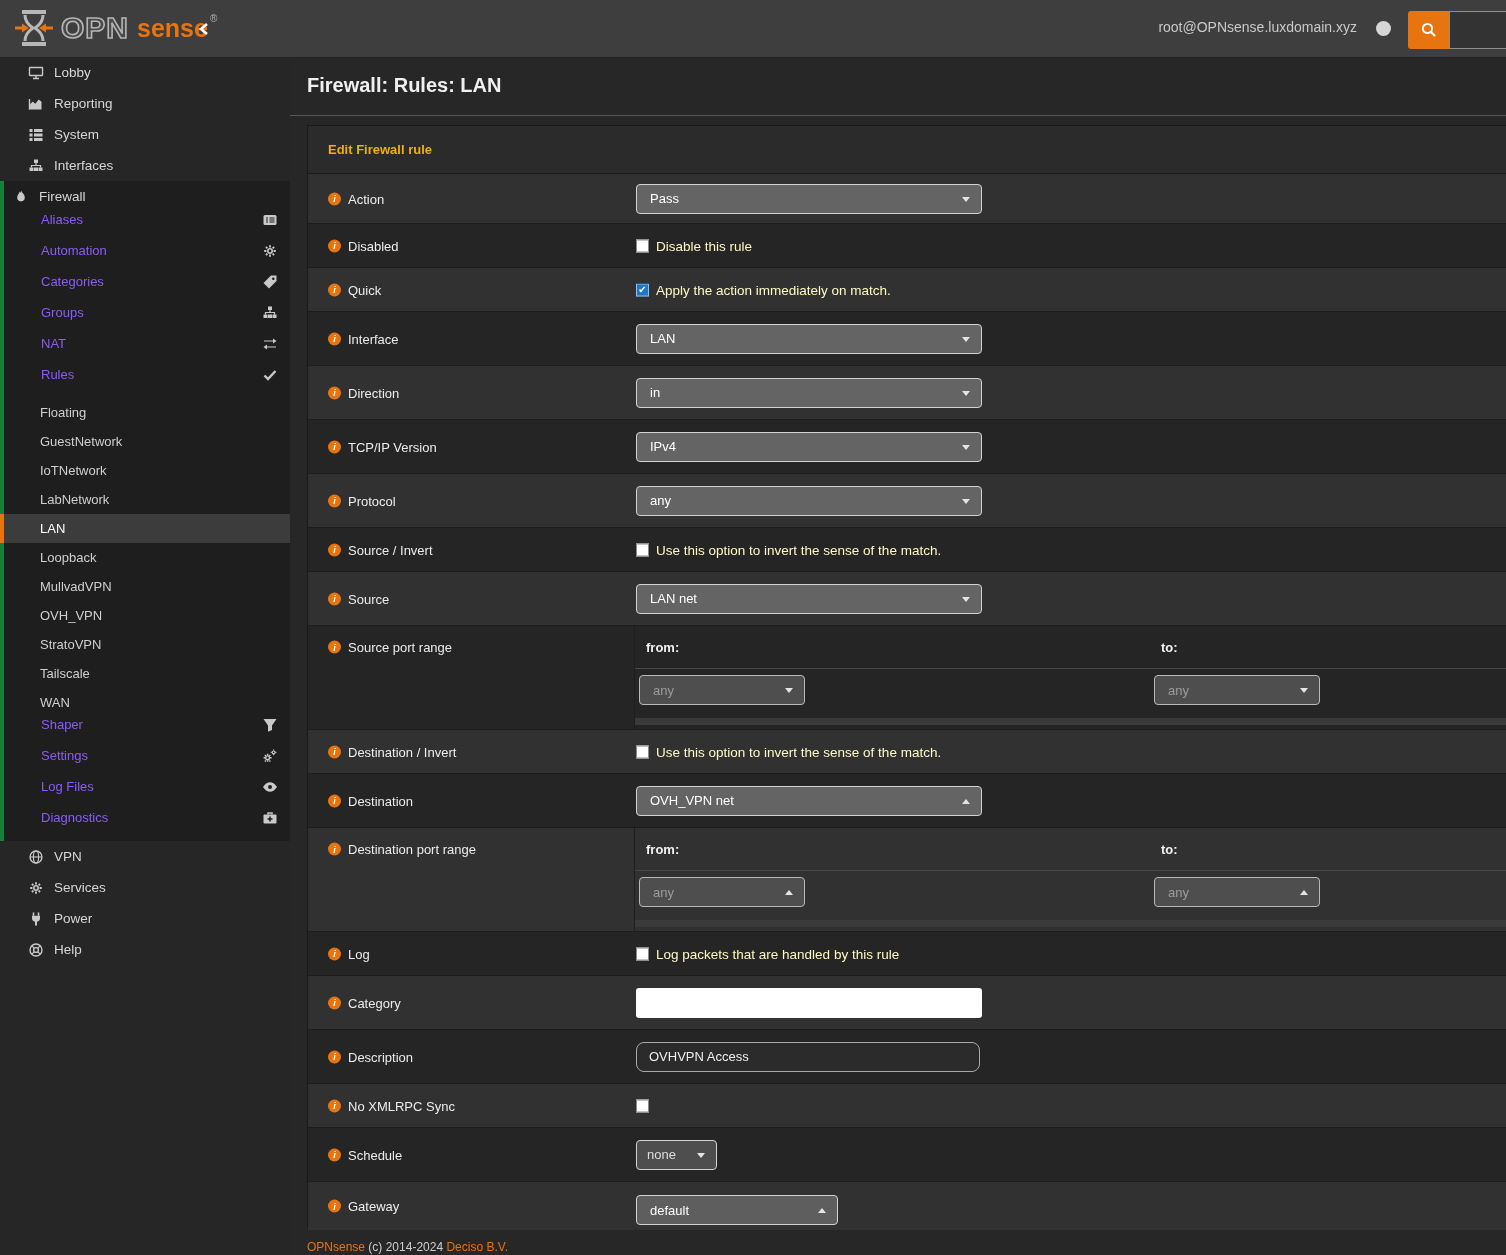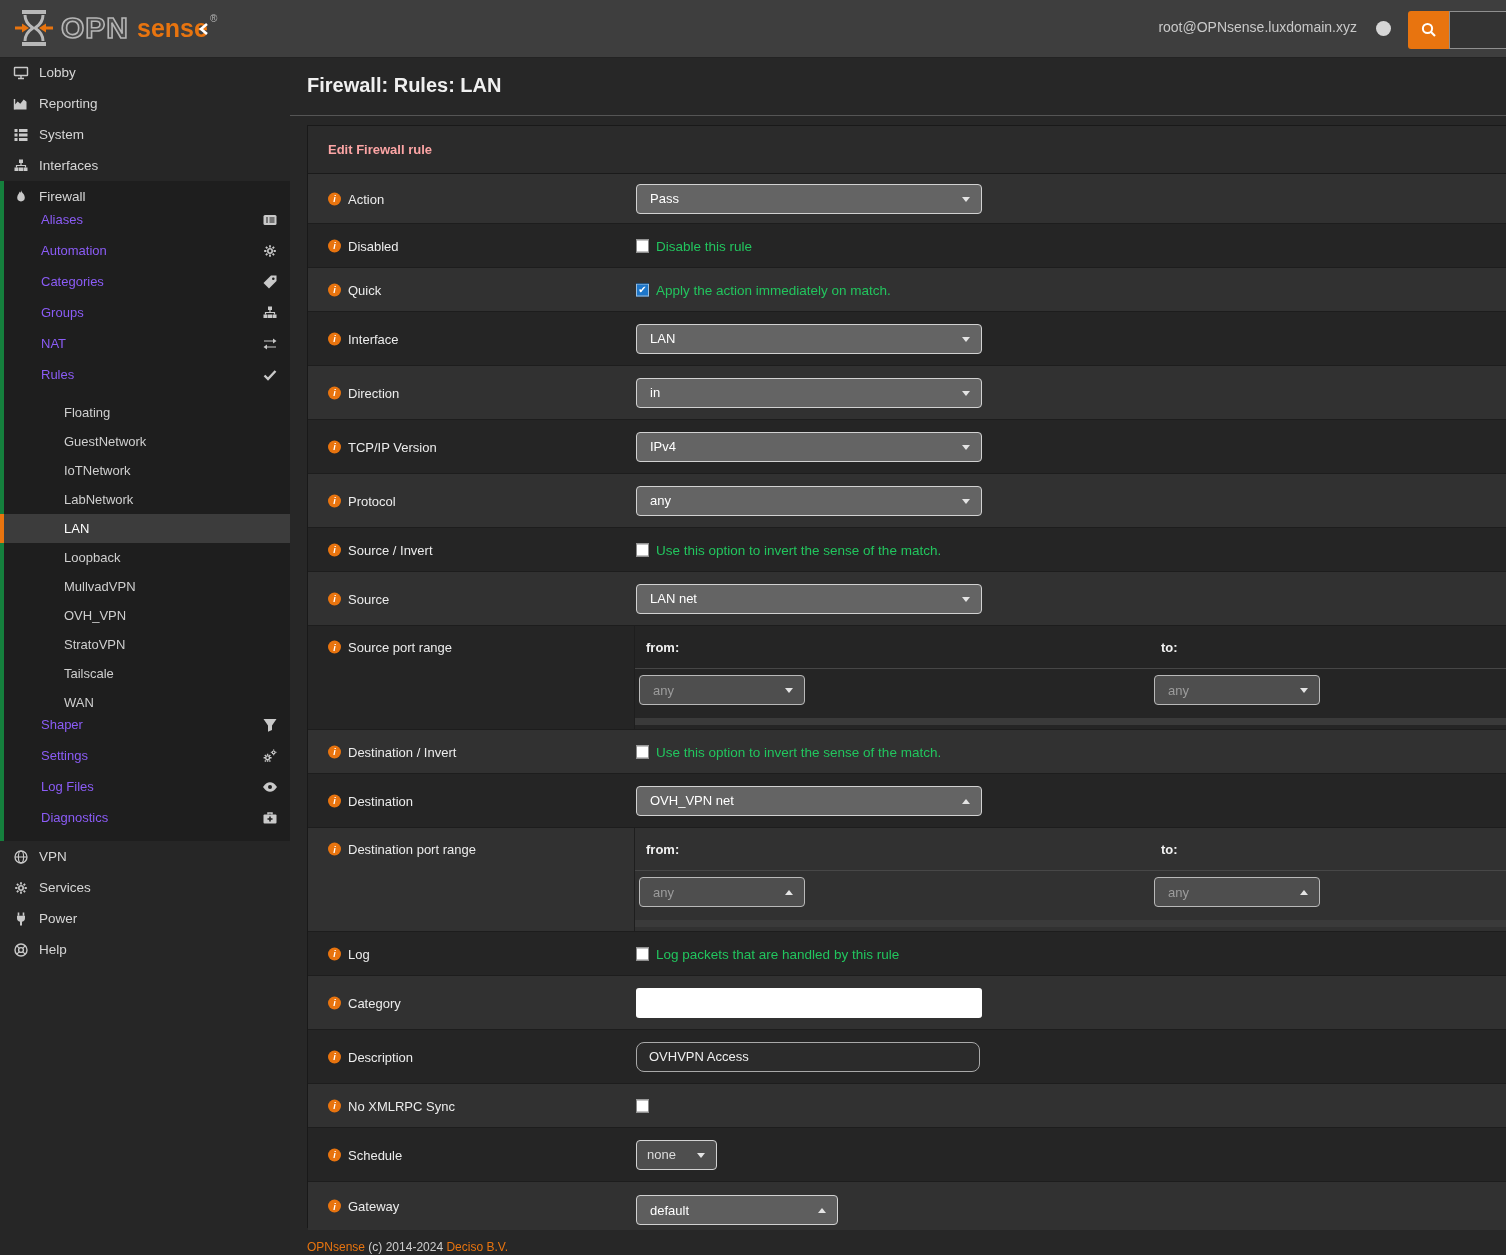--- a/index.html
+++ b/index.html
@@ -17,42 +17,42 @@
   .collapse{position:absolute;left:198px;top:22px;cursor:pointer}
   .user{position:absolute;right:149px;top:19px;color:#c9c9c9;font-size:14px;white-space:nowrap}
   .dot{position:absolute;right:115px;top:21px;width:15px;height:15px;border-radius:50%;background:#d6d6d6}
   .search-btn{position:absolute;right:57px;top:11px;width:41px;height:38px;background:#e8740f;
               border-radius:3px 0 0 3px;display:flex;align-items:center;justify-content:center;cursor:pointer}
   .search-input{position:absolute;left:1449px;top:11px;width:70px;height:38px;box-sizing:border-box;
                 background:#333;border:1px solid #8f8f8f;color:#eee;padding:0 8px;font-size:13px}
 
   
   .sidebar{position:absolute;top:57px;left:0;width:290px;height:1198px;background:#262626;overflow:hidden}
-  .nav-item{height:31px;display:flex;align-items:center;padding-left:13px;gap:10px;
+  .nav-item{height:31px;display:flex;align-items:center;padding-left:28px;gap:10px;
             color:#d6d6d6;font-size:13.5px;cursor:pointer}
   .nav-item .nicon{width:16px;height:16px;flex:none;display:flex;align-items:center}
   .fw-section{background:#1e1e1e;border-left:4px solid #15803d}
   .fw-section .nav-item{padding-left:9px}
   .sub-item{height:31px;display:flex;align-items:flex-start;padding-left:37px;color:#8b5cf6;
             font-size:13px;position:relative;cursor:pointer}
   .sub-item .ricon{position:absolute;right:12px;width:16px;height:16px;display:flex;align-items:center}
-  .sub2{height:29px;display:flex;align-items:center;padding-left:60px;color:#cfcfcf;
+  .sub2{height:29px;display:flex;align-items:center;padding-left:36px;color:#cfcfcf;
         font-size:13px;cursor:pointer;position:relative}
   .sub2.sel{background:#3c3c3c;color:#fff}
   .sub2.sel::before{content:"";position:absolute;left:-4px;top:0;width:4px;height:100%;background:#e8740f}
 
   
   .content{position:absolute;top:57px;left:290px;width:1216px;height:1198px;background:#272727}
   .page-title{position:absolute;left:17px;top:17px;font-size:20px;font-weight:700;color:#f0f0f0}
   .title-divider{position:absolute;left:0;top:58px;width:1216px;border-top:1px solid #555}
 
   .panel{position:absolute;left:17px;top:68px;width:1199px;height:1103px;box-sizing:border-box;
          border:1px solid #191919;border-right:none;background:#252525}
   .phead{height:47px;line-height:47px;padding-left:20px;background:#2b2b2b;
-         border-bottom:1px solid #1a1a1a;color:#fca5a5;font-size:13px;font-weight:700}
+         border-bottom:1px solid #1a1a1a;color:#eab308;font-size:13px;font-weight:700}
 
   .frow{position:relative;border-bottom:1px solid #1d1d1d;box-sizing:border-box}
   .pbody .frow:nth-child(odd){background:#313131}
   .pbody .frow:nth-child(even){background:#252525}
 
   .flabel{position:absolute;left:20px;top:50%;transform:translateY(-50%);
           display:flex;align-items:center;gap:7px;color:#ececec;font-size:13px;white-space:nowrap}
   .frow.tall .flabel{top:21px}
   .info{width:13px;height:13px;border-radius:50%;background:#e8740f;color:#fff;flex:none;
         display:inline-flex;align-items:center;justify-content:center;cursor:pointer}
@@ -73,21 +73,21 @@
   .select.schedule{width:81px;background:#4e4e4e;color:#ddd;padding-left:10px}
   .select.gateway{width:202px;background:#5e5e5e}
 
   .cbwrap{position:absolute;left:328px;top:50%;transform:translateY(-50%);
           display:flex;align-items:center;gap:7px}
   .cb{width:13px;height:13px;background:#fff;box-shadow:inset 0 0 0 1px #8a8a8a;
       flex:none;position:relative;cursor:pointer}
   .cb.checked{background:#1d76c9;box-shadow:inset 0 0 0 1px #9bbede}
   .cb.checked::after{content:"\2714";position:absolute;left:0;top:-1px;width:13px;
                      text-align:center;font-size:10px;line-height:14px;color:#fff}
-  .cblabel{color:#22c55e;font-size:13.5px;white-space:nowrap}
+  .cblabel{color:#fef9c3;font-size:13.5px;white-space:nowrap}
 
   .ptable{position:absolute;left:326px;top:0;right:0;bottom:0;border-left:1px solid #1e1e1e}
   .phr{position:absolute;left:0;right:0;top:42px;border-top:1px solid #474747}
   .pcol{position:absolute;top:0;width:515px;height:100%}
   .pcol.c2{left:515px}
   .pcol .pheadlbl{position:absolute;left:11px;top:14px;font-weight:700;color:#f2f2f2;font-size:13px}
   .pcol .select{position:absolute;left:4px;top:49px}
   .pstrip{position:absolute;left:0;right:0;bottom:4px;height:7px;background:#3a3a3a}
 
   .input-white{box-sizing:border-box;width:346px;height:30px;background:#fff;border:none;

